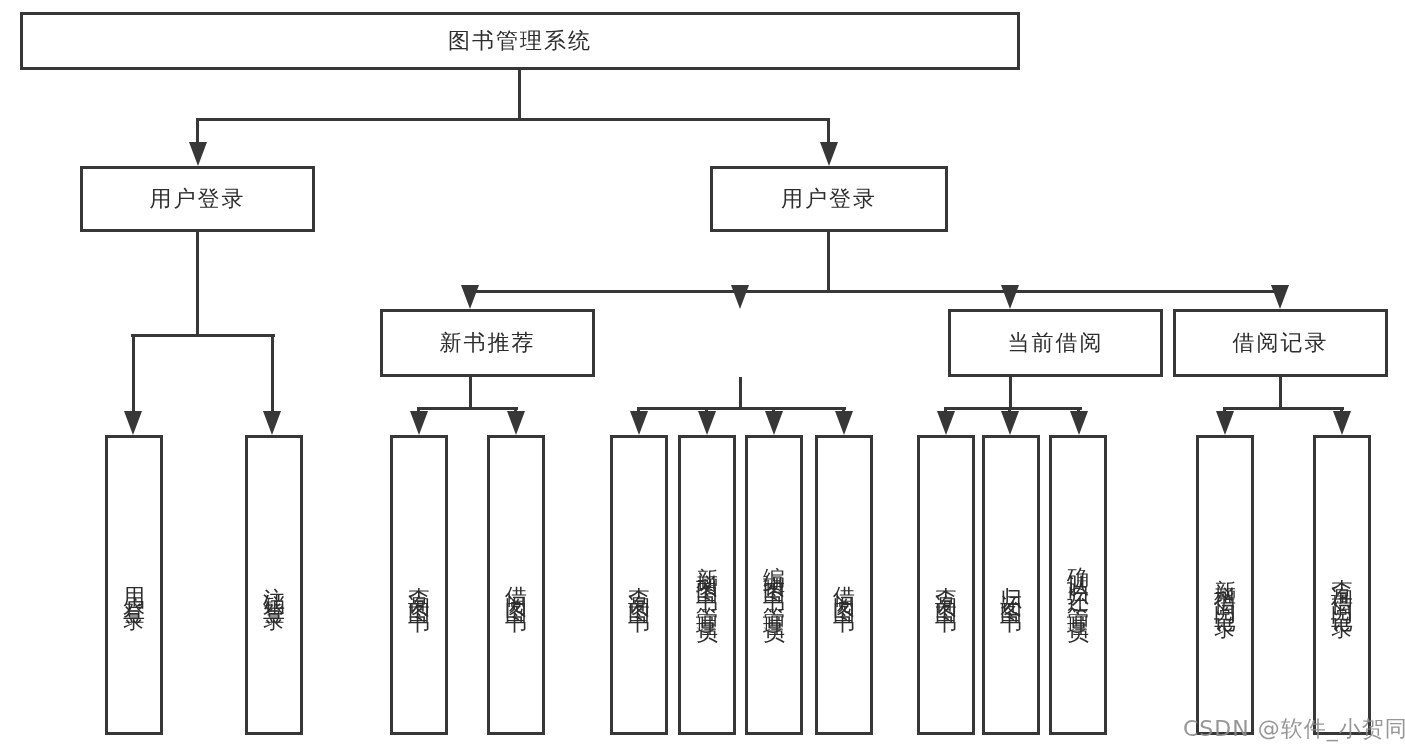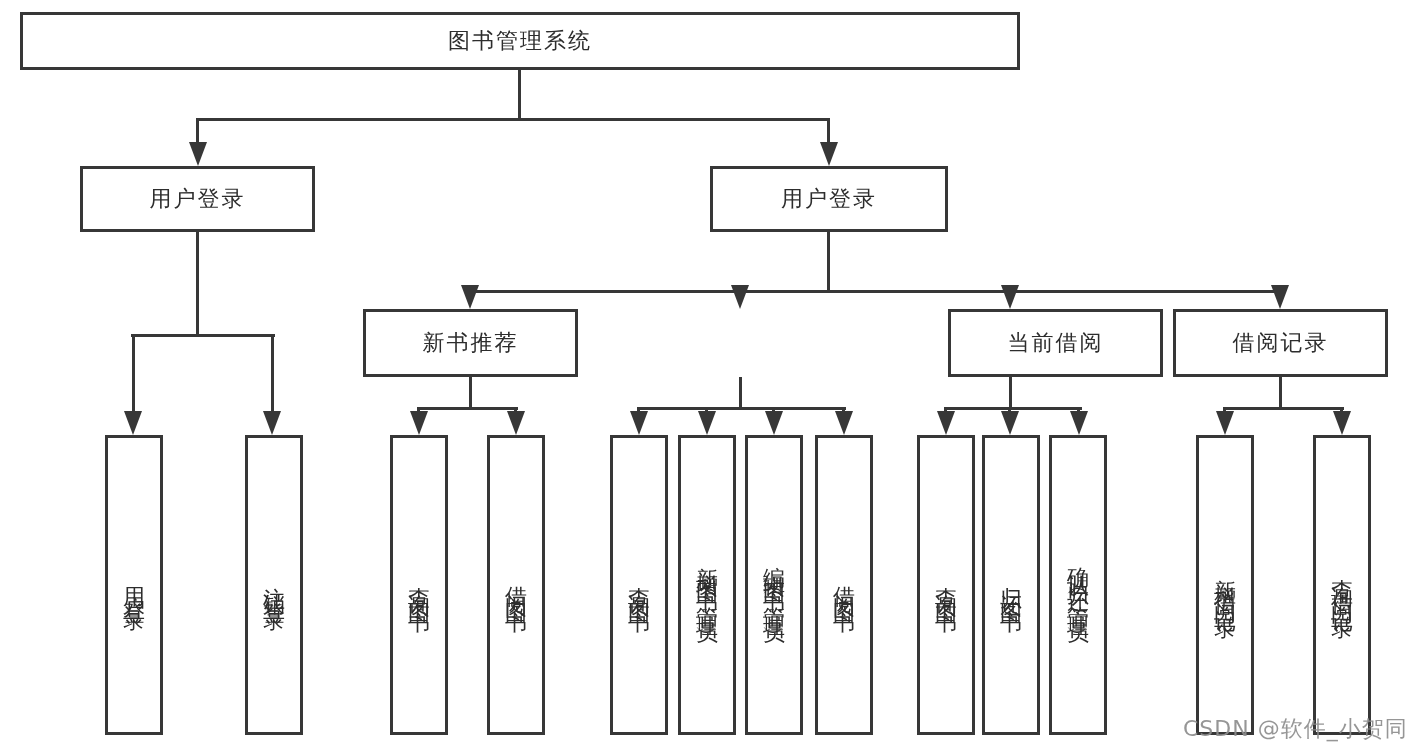--- a/index.html
+++ b/index.html
@@ -92,21 +92,21 @@
   <div class="arrow" style="left:124px;top:411px"></div>
   <div class="arrow" style="left:263px;top:411px"></div>
 
   <div class="line vl" style="left:827px;top:232px;height:61px"></div>
   <div class="line hl" style="left:469px;top:290px;width:813px"></div>
   <div class="arrow" style="left:461px;top:285px"></div>
   <div class="arrow" style="left:731px;top:285px"></div>
   <div class="arrow" style="left:1001px;top:285px"></div>
   <div class="arrow" style="left:1271px;top:285px"></div>
 
-  <div class="box hbox lvl3" style="left:363px">
+  <div class="box hbox lvl3" style="left:380px">
     <span>新书推荐</span>
   </div>
   <div class="box hbox lvl3" style="left:948px">
     <span>当前借阅</span>
   </div>
   <div class="box hbox lvl3" style="left:1173px">
     <span>借阅记录</span>
   </div>
 
   <div class="line vl" style="left:469px;top:377px;height:33px"></div>

